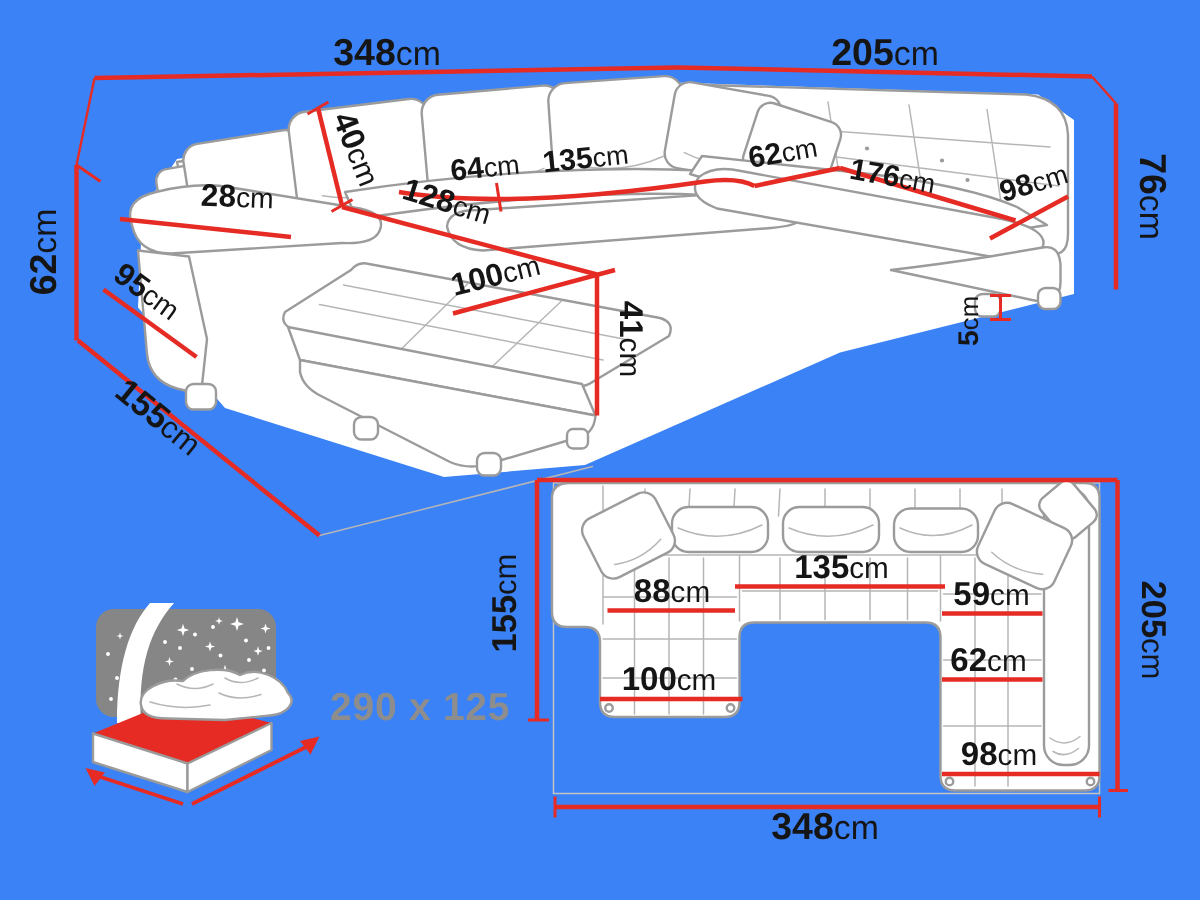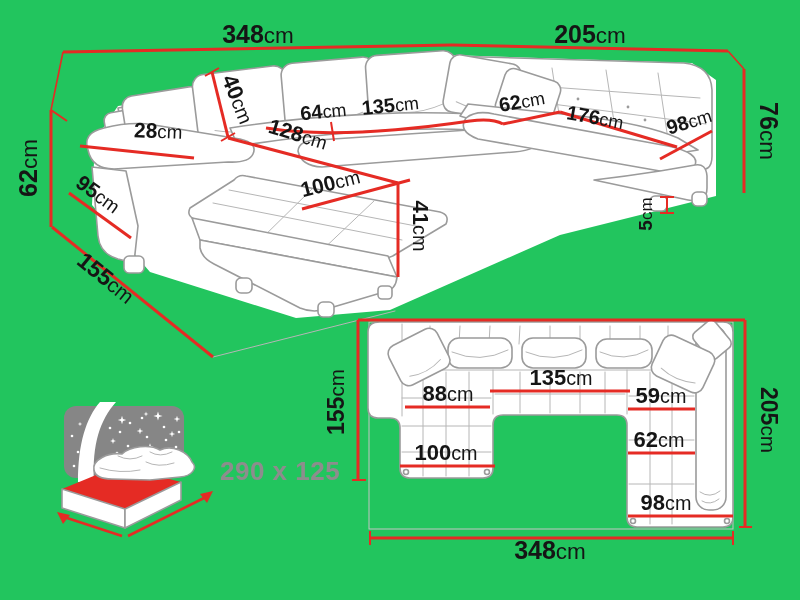--- a/index.html
+++ b/index.html
@@ -1,16 +1,16 @@
 <!DOCTYPE html>
 <html><head>
 <meta charset="utf-8">
 <style>
   html,body{margin:0;padding:0;background:#ffffff;}
-  .stage{position:relative;width:800px;height:600px;background:#22c55e;overflow:hidden;
+  .stage{position:relative;width:800px;height:600px;background:#3b82f6;overflow:hidden;
          font-family:"Liberation Sans",sans-serif;}
   svg{display:block;}
   text{font-family:"Liberation Sans",sans-serif;}
   .lbl{font-weight:700;fill:#151515;}
   .unit{font-weight:400;font-size:0.9em;}
   .s25{font-size:25px}.s23{font-size:23px}.s22{font-size:22px}
   .s21{font-size:21px}.s20{font-size:20px}.s19{font-size:19px}
   .red{stroke:#e52b24;fill:none;}
   .w3{stroke-width:3}.w2{stroke-width:2}.w15{stroke-width:1.6}
   .redf{fill:#e52b24;stroke:none;}

